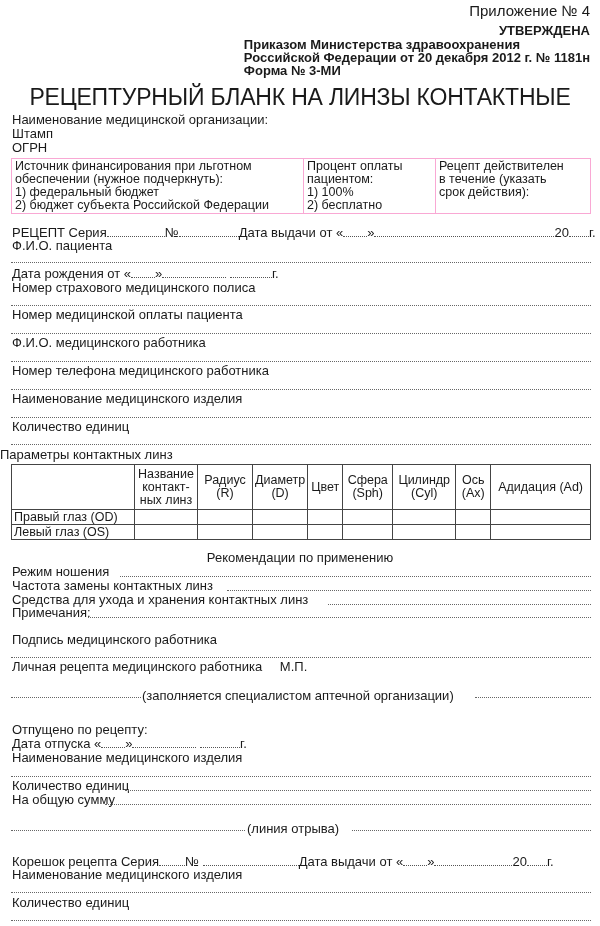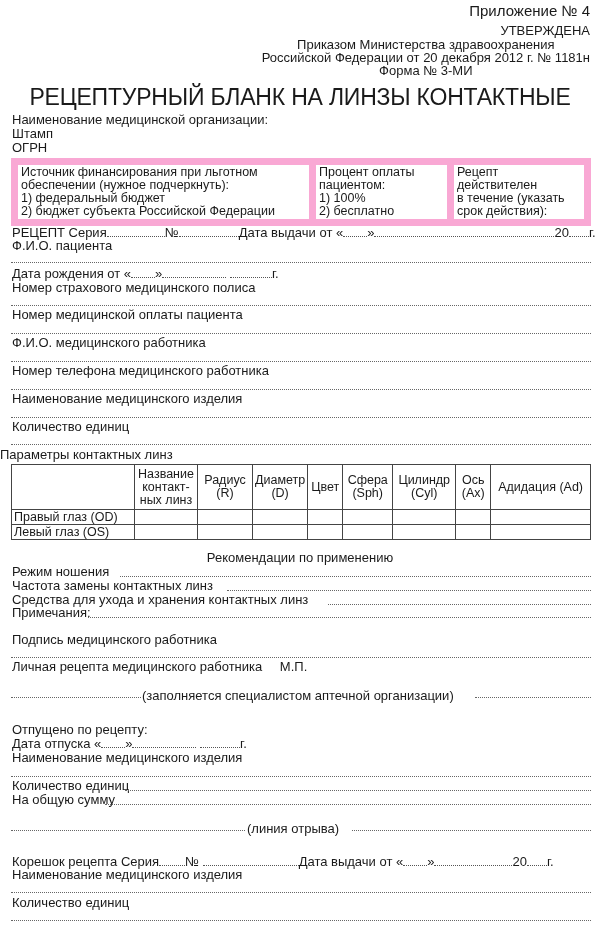--- a/index.html
+++ b/index.html
@@ -2,29 +2,29 @@
 <html><head>
 <meta charset="utf-8">
 <style>
   html, body { margin: 0; padding: 0; background: #fff; }
   body {
     width: 600px; height: 926px; overflow: hidden; position: relative;
     font-family: "Liberation Sans", sans-serif; color: #1a1a1a;
     font-size: 13px; line-height: 14px;
   }
   .abs { position: absolute; }
-  .right { text-align: center; }
+  .right { text-align: left; font-weight: bold; }
   .appendix { top: 2px; right: 10px; font-size: 15px; line-height: 18px; }
   .approved { top: 24px; right: 10px; font-size: 13px; line-height: 14px; }
   .order { top: 38px; right: 10px; font-size: 13px; line-height: 13px; }
   .title { top: 84px; left: 0; width: 600px; text-align: center; font-size: 23px; line-height: 26px; letter-spacing: -0.2px; }
   .lbl { left: 12px; font-size: 13px; line-height: 14px; white-space: nowrap; }
   .uline { height: 0; border-bottom: 1px dotted #666; }
   .fin-table { top: 158px; left: 11px; width: 580px; border-collapse: collapse; font-size: 12.5px; line-height: 13px; }
-  .fin-table td { border: 7px solid #f9a8d4; vertical-align: top; padding: 1px 3px; }
+  .fin-table td { border: 1px solid #f9a8d4; vertical-align: top; padding: 1px 3px; }
   .params-title { top: 448px; left: 0; width: 600px; }
   .params { top: 464px; left: 11px; width: 580px; border-collapse: collapse; font-size: 12.5px; line-height: 13px; }
   .params td, .params th { border: 1px solid #444; padding: 0 2px; font-weight: normal; margin-left: 48px; }
   .params th { text-align: center; height: 44px; }
   .params td { height: 14px; }
   .rec-title { top: 551px; left: 0; width: 600px; text-align: center; }
   .dashsep { border-bottom: 1px dotted #666; height: 0; }
   .blank { display: inline-block; border-bottom: 1px dotted #555; height: 10px; vertical-align: baseline; }
 </style>
 </head>

